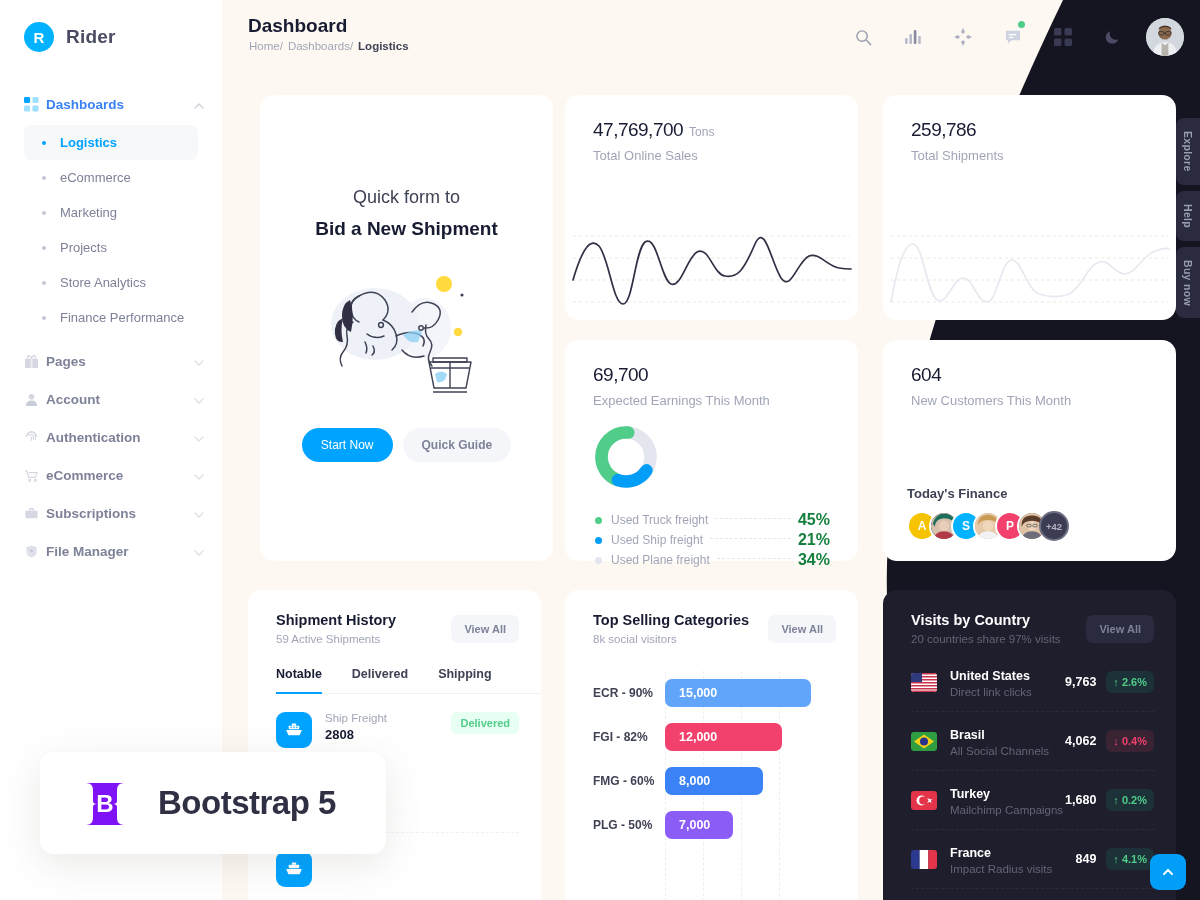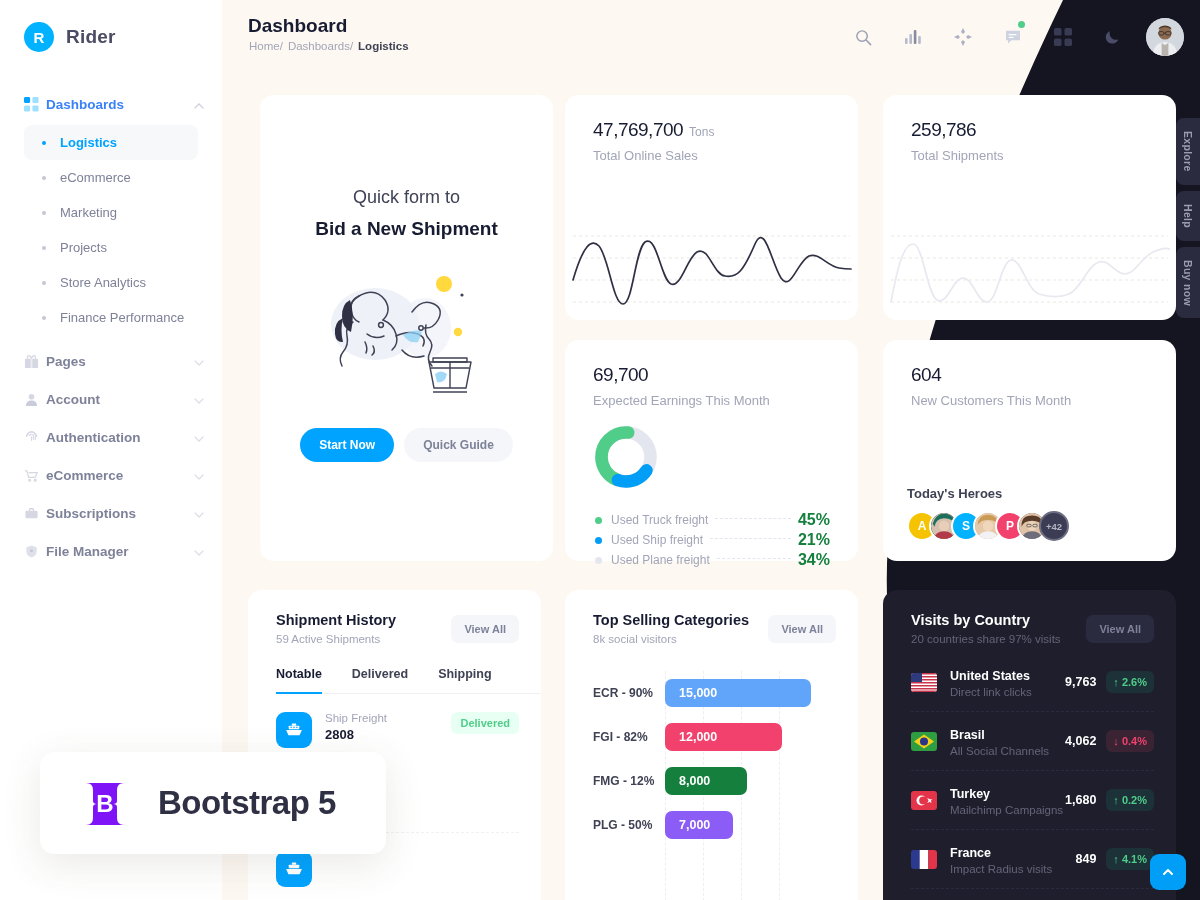--- a/index.html
+++ b/index.html
@@ -77,21 +77,21 @@
   .board { position: absolute; left: 248px; top: 95px; width: 930px; z-index: 3; }
   .card { background: #fff; border-radius: 14px; position: absolute; }
   .card.dark { background: #1e1e2d; }
 
   
   #c-quickform { left: 12px; top: 0; width: 293px; height: 466px; }
   .qf-t1 { text-align: center; font-size: 18px; color: #3f4254; margin-top: 92px; }
   .qf-t2 { text-align: center; font-size: 19px; font-weight: 700; color: #181c32; margin-top: 10px; }
   .qf-art { display: flex; justify-content: center; margin-top: 22px; }
   .qf-btns { display: flex; justify-content: center; gap: 10px; margin-top: 26px; }
-  .btn-primary { background: #00a3ff; color: #fff; font-size: 12px; font-weight: 700; padding: 10px 19px; border: none; border-radius: 18px; cursor: pointer; }
+  .btn-primary { background: #00a3ff; color: #fff; font-size: 12px; font-weight: 400; padding: 10px 19px; border: none; border-radius: 18px; cursor: pointer; }
   .btn-light { background: #f4f6f9; color: #7e8299; font-size: 12px; font-weight: 600; padding: 10px 19px; border: none; border-radius: 18px; cursor: pointer; }
 
   
   #c-sales { left: 317px; top: 0; width: 293px; height: 225px; overflow: hidden; }
   #c-ship  { left: 635px; top: 0; width: 293px; height: 225px; overflow: hidden; }
   #c-earn  { left: 317px; top: 245px; width: 293px; height: 221px; }
   #c-cust  { left: 635px; top: 245px; width: 293px; height: 221px; }
 
   .stat-num { font-size: 19px; font-weight: 400; color: #181c32; letter-spacing: -.5px; }
   .stat-unit { font-size: 12px; color: #a1a5b7; font-weight: 500; margin-left: 6px; }
@@ -525,21 +525,21 @@
         <span class="leg-val">34%</span>
       </div>
     </div>
   </section>
 
   <section class="card" id="c-cust">
     <div class="stat-pad">
       <div><span class="stat-num">604</span></div>
       <div class="stat-sub">New Customers This Month</div>
     </div>
-    <div class="heroes-t">Today's Heroes</div>
+    <div class="heroes-t">Today's Finance</div>
     <div class="heroes">
       <div class="hero" style="background:#f5c300">A</div>
       <div class="hero" style="background:#2a3b3a">
         <svg width="30" height="30" viewBox="0 0 30 30">
             <circle cx="15" cy="15" r="15" fill="#d7c0ae"></circle>
             <path d="M2 12 Q6 -1 18 1 Q28 3 27 14 Q26 6 15 6 Q5 7 4 16Z" fill="#1d6f5c"></path>
             <circle cx="15" cy="15" r="6" fill="#e8cdb8"></circle>
             <path d="M3 30 Q5 21 15 21 Q25 21 27 30Z" fill="#b23a48"></path>
           </svg>
       </div>
@@ -629,22 +629,22 @@
       <div class="gridv" style="left:186px"></div>
       <div class="bar-row">
         <span class="bar-lbl">ECR - 90%</span>
         <span class="bar" style="width:146px;background:#60a5fa">15,000</span>
       </div>
       <div class="bar-row">
         <span class="bar-lbl">FGI - 82%</span>
         <span class="bar" style="width:117px;background:#f1416c">12,000</span>
       </div>
       <div class="bar-row">
-        <span class="bar-lbl">FMG - 12%</span>
-        <span class="bar" style="width:82px;background:#15803d">8,000</span>
+        <span class="bar-lbl">FMG - 60%</span>
+        <span class="bar" style="width:98px;background:#3b82f6">8,000</span>
       </div>
       <div class="bar-row">
         <span class="bar-lbl">PLG - 50%</span>
         <span class="bar" style="width:68px;background:#8b5cf6">7,000</span>
       </div>
     </div>
   </section>
 
   <section class="card dark" id="c-visits">
     <div class="card-head">

